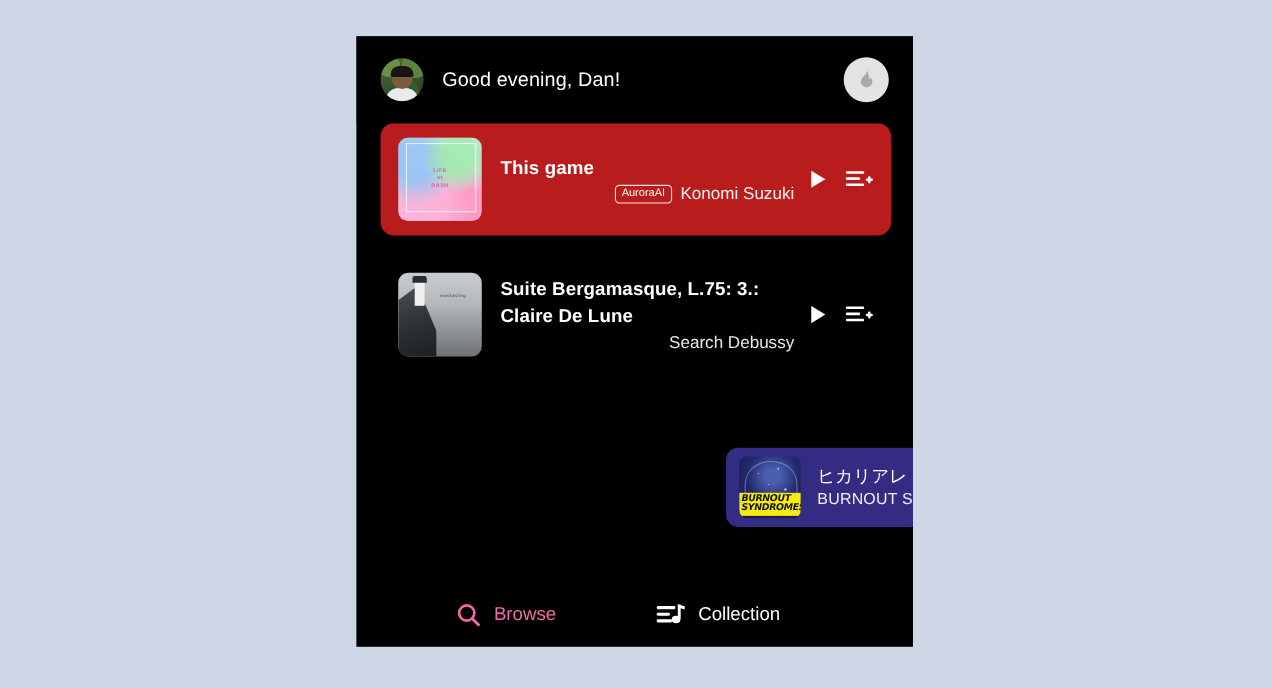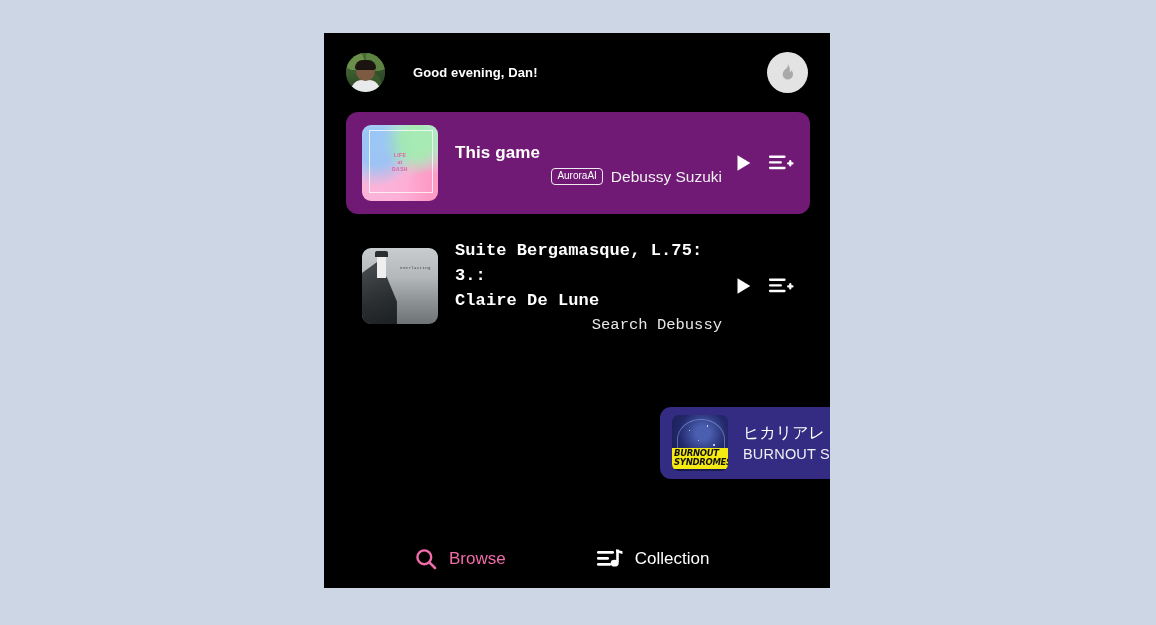--- a/index.html
+++ b/index.html
@@ -54,24 +54,24 @@
   .avatar .face { position:absolute; left:10px; top:9px; width:19px; height:19px;
       border-radius:50%; background:#7d5a42; }
   .avatar .hair { position:absolute; left:9px; top:7px; width:21px; height:10px;
       border-radius:11px 11px 3px 3px; background:#1b1410; }
   .avatar .glasses { position:absolute; left:11px; top:15px; width:17px; height:4px;
       border-top:1.5px solid #151515; }
   .avatar .shirt { position:absolute; left:5px; bottom:0; width:29px; height:12px;
       border-radius:11px 11px 0 0; background:#e9eaec; }
 
   .greeting {
-    margin-left: 28px;
+    margin-left: 17px;
     color: #ffffff;
-    font-size: 13px;
-    font-weight: bold;
+    font-size: 18px;
+    font-weight: normal;
     letter-spacing: 0.1px;
     white-space: nowrap;
   }
   .flame-btn {
     margin-left: auto;
     width: 41px;
     height: 41px;
     border-radius: 50%;
     background: #e3e3e3;
     display: flex;
@@ -95,21 +95,21 @@
     position: absolute;
     left: 22px;
     width: 464px;
     height: 102px;
     border-radius: 12px;
     display: flex;
     align-items: center;
     box-sizing: border-box;
     padding: 0 16px 0 16px;
   }
-  .track-row.highlight { background: #701a75; }
+  .track-row.highlight { background: #b91c1c; }
 
   .art {
     width: 76px;
     height: 76px;
     border-radius: 9px;
     flex: 0 0 auto;
     overflow: hidden;
     position: relative;
   }
   
@@ -348,42 +348,42 @@
 
     <div class="track-row highlight" style="top:0px;">
       <div class="art art-life">
         <div class="innerline"></div>
         <div class="cap">LIFE<br>at<br>DASH</div>
       </div>
       <div class="track-meta">
         <div class="track-title">This game</div>
         <div class="track-sub">
           <span class="badge">AuroraAI</span>
-          <span class="artist">Debussy Suzuki</span>
+          <span class="artist">Konomi Suzuki</span>
         </div>
       </div>
       <div class="row-actions">
         <button class="icon-btn">
           <svg width="22" height="22" viewBox="0 0 24 24">
             <path d="M6 3.5 L20 12 L6 20.5 Z" fill="#ffffff"></path>
           </svg>
         </button>
         <button class="icon-btn">
           <svg width="26" height="22" viewBox="0 0 28 22">
             <rect x="1" y="3" width="18" height="2.6" rx="1.2" fill="#ffffff"></rect>
             <rect x="1" y="9" width="14" height="2.6" rx="1.2" fill="#ffffff"></rect>
             <rect x="1" y="15" width="18" height="2.6" rx="1.2" fill="#ffffff"></rect>
             <rect x="20.5" y="10.2" width="7" height="2.4" rx="1.1" fill="#ffffff"></rect>
             <rect x="22.8" y="7.9" width="2.4" height="7" rx="1.1" fill="#ffffff"></rect>
           </svg>
         </button>
       </div>
     </div>
 
-    <div class="track-row" style="top:119px; height:110px;font-family:Liberation Mono, monospace;">
+    <div class="track-row" style="top:119px; height:110px;">
       <div class="art art-lighthouse">
         <div class="cliff"></div>
         <div class="tower"></div>
         <div class="txt">everlasting</div>
       </div>
       <div class="track-meta">
         <div class="track-title">Suite Bergamasque, L.75: 3.:</div>
         <div class="track-title">Claire De Lune</div>
         <div class="track-sub">
           <span class="artist dim">Search Debussy</span>

